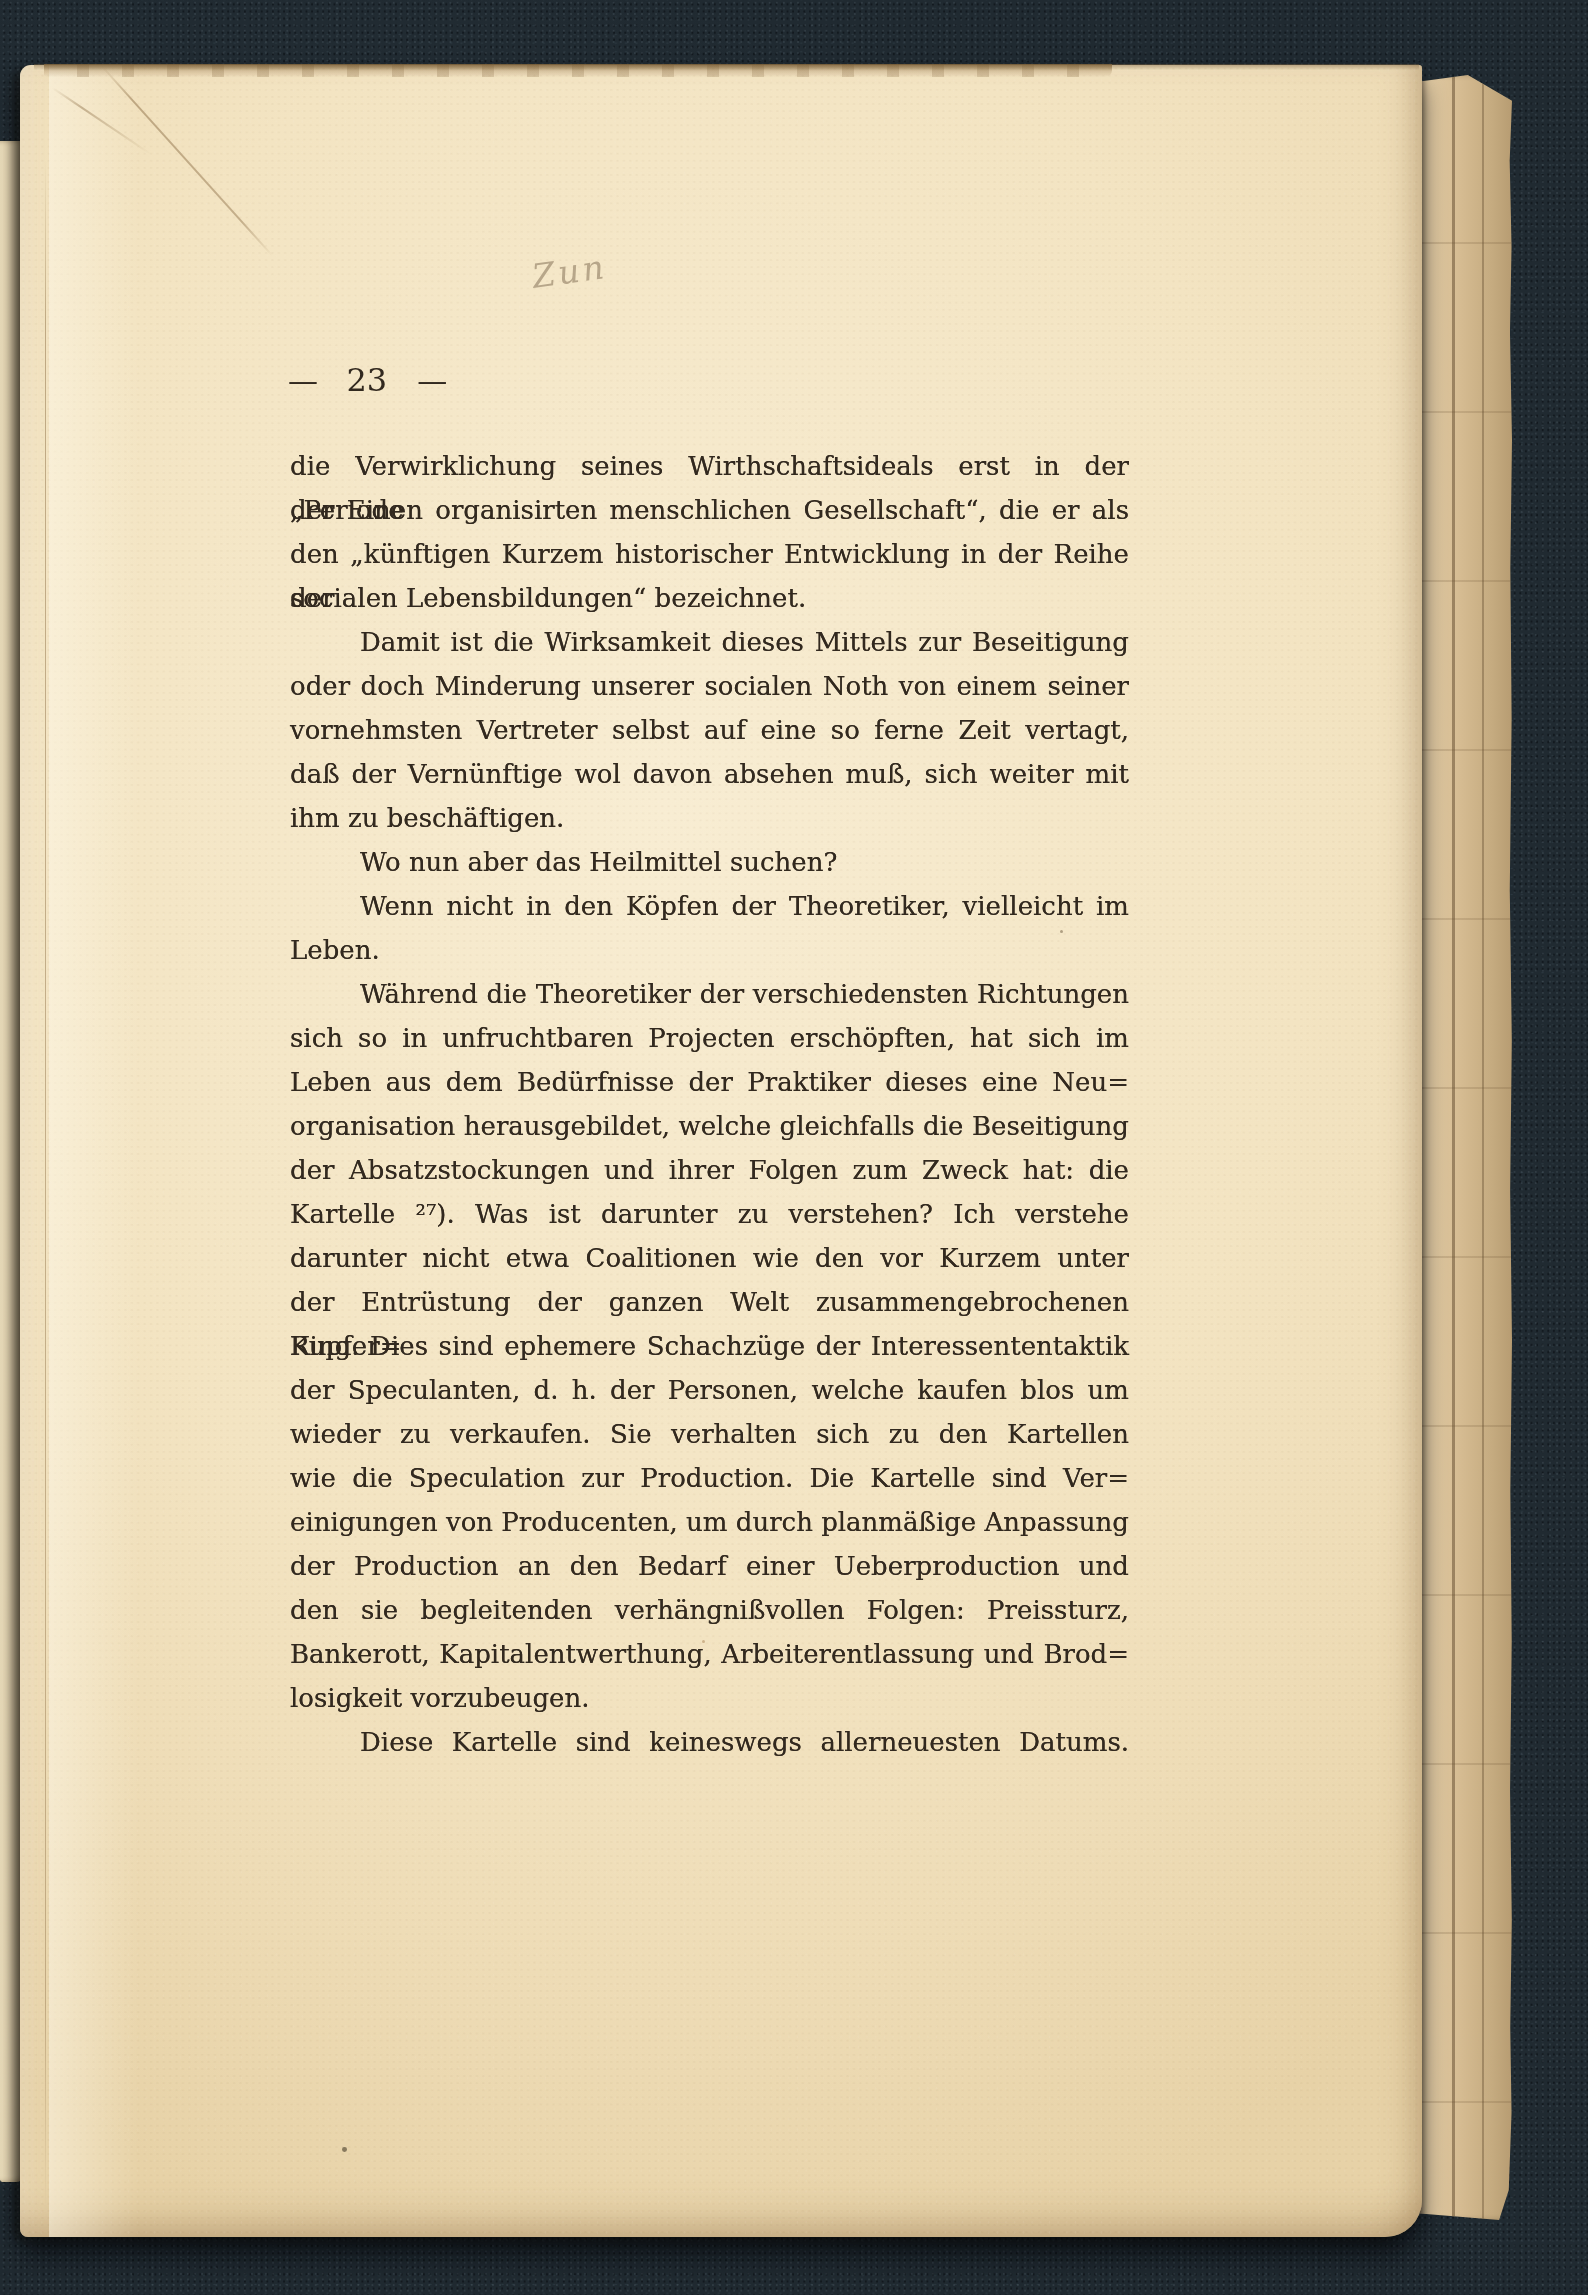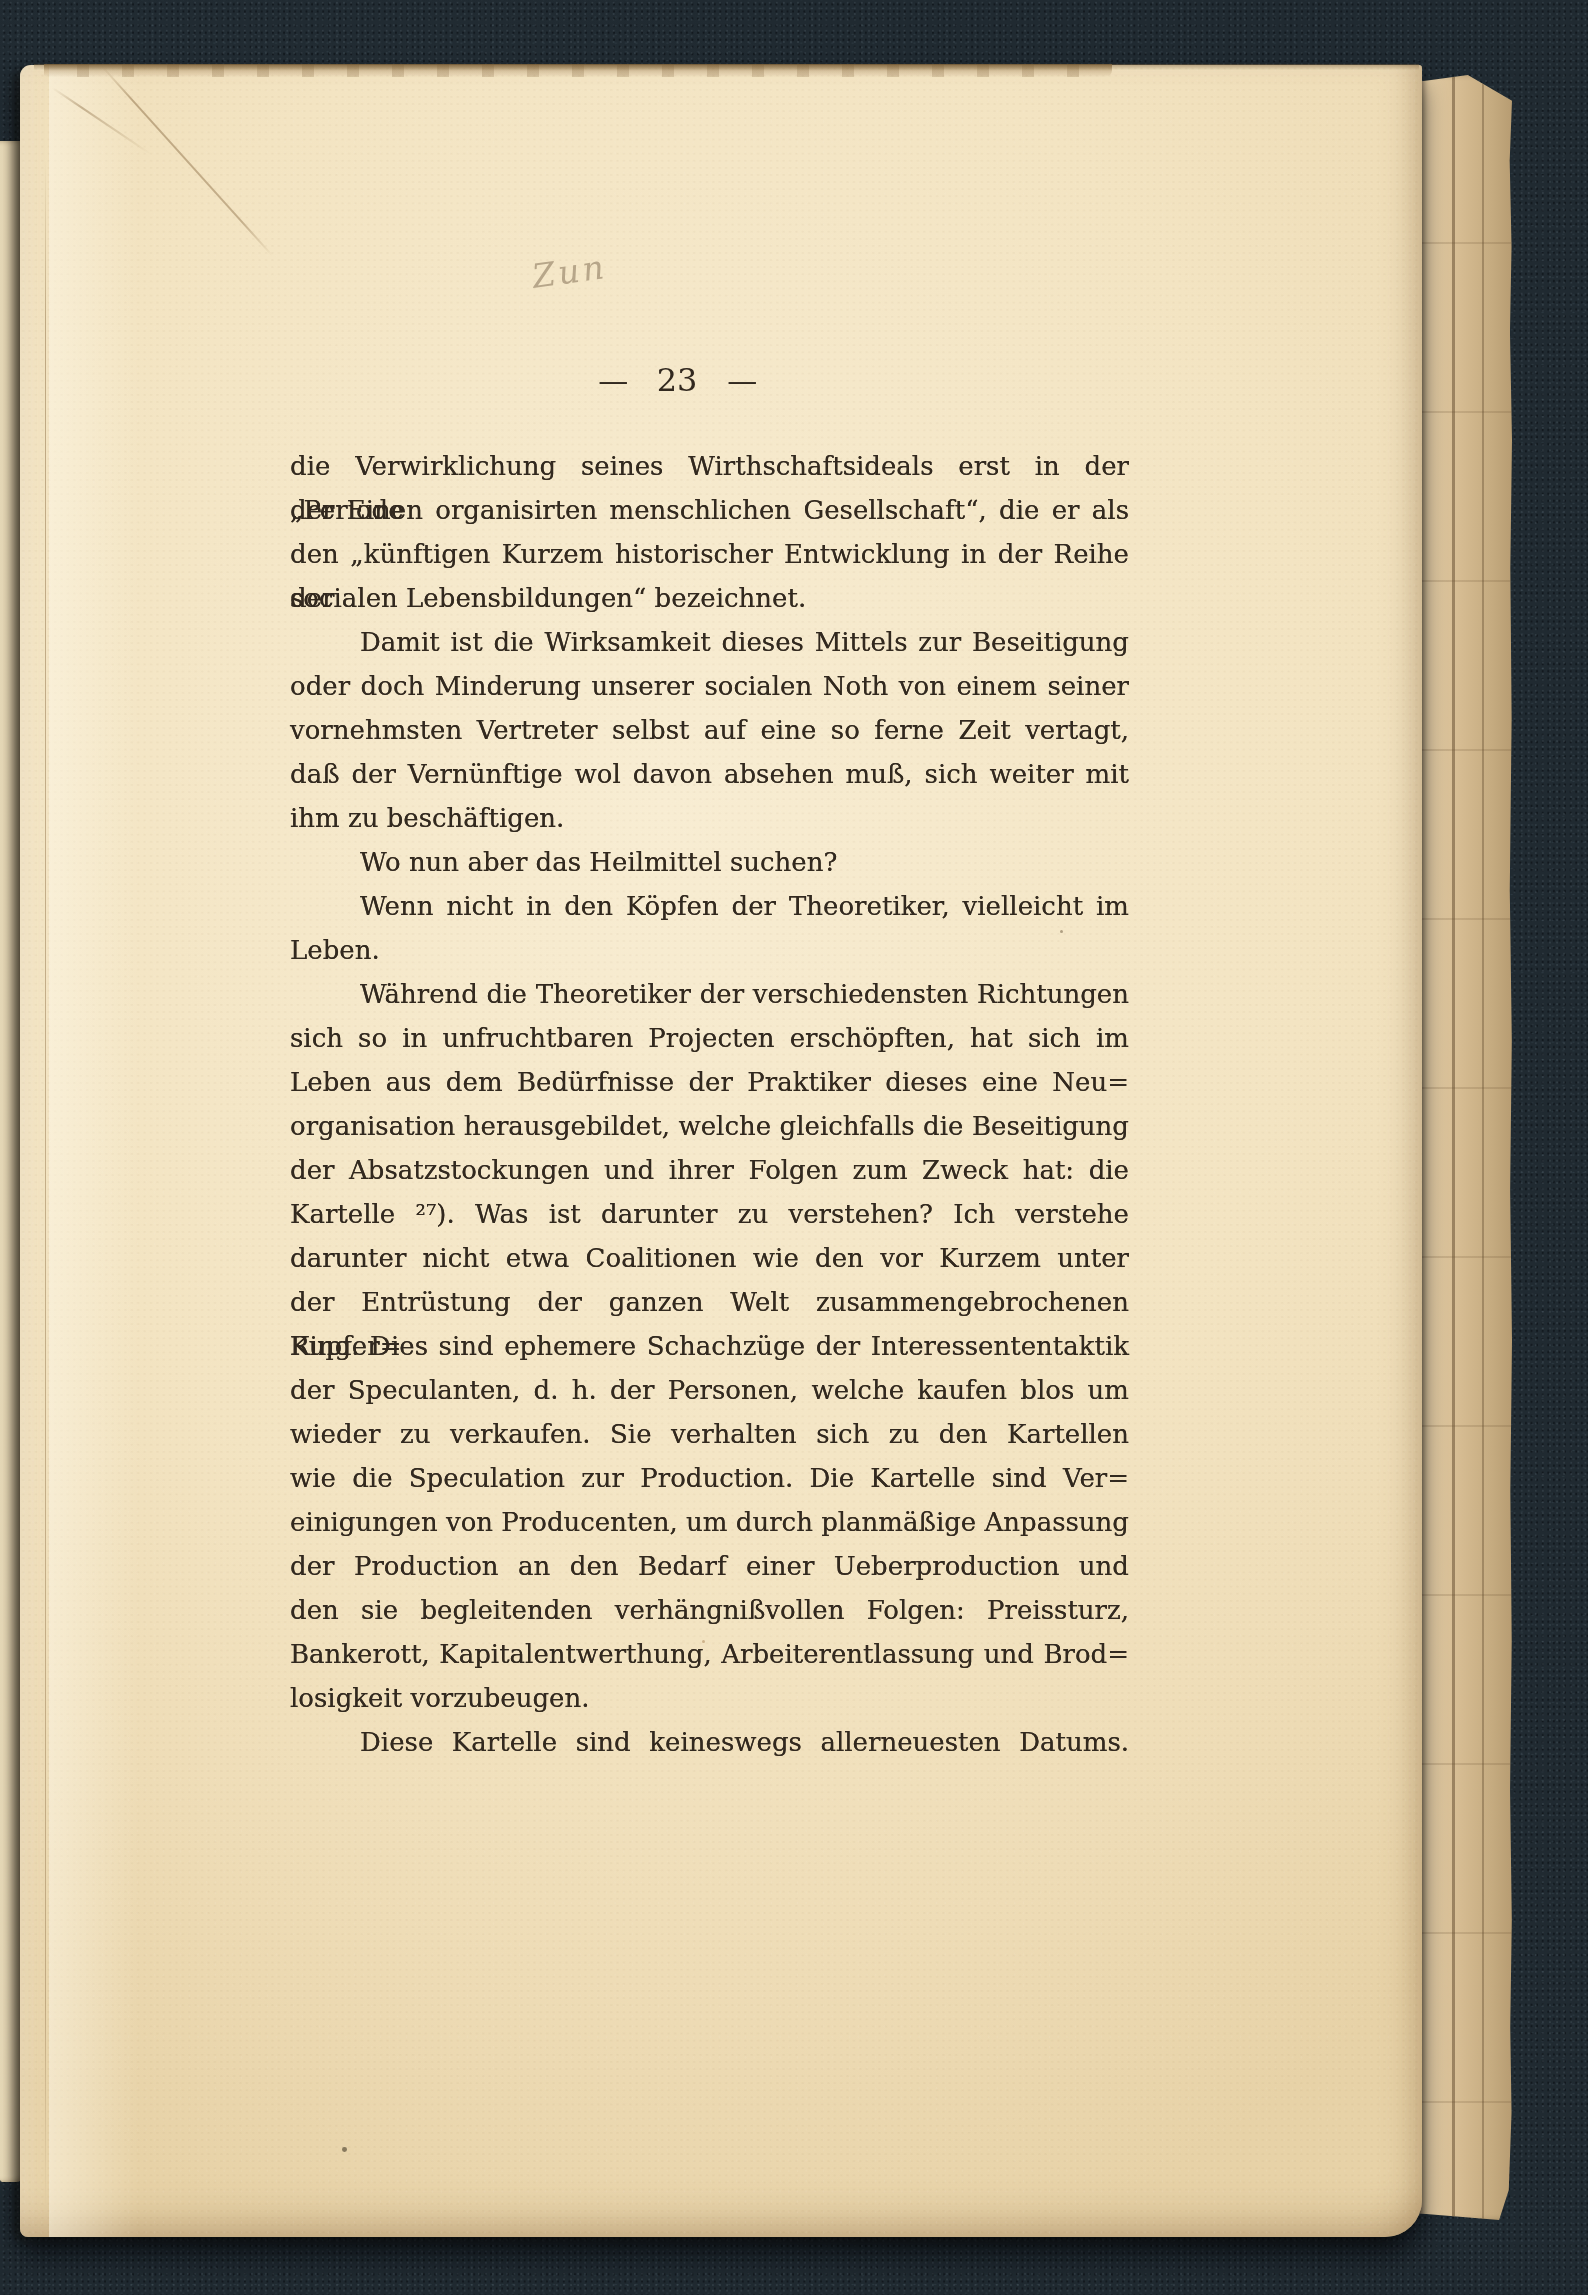--- a/index.html
+++ b/index.html
@@ -103,21 +103,21 @@
   .speck-3{ left:682px; top:1575px; width:3.2px; height:3.2px; background:rgba(150,105,55,0.4); }
 
   .pencil-annotation{
     position:absolute; left:512px; top:187px;
     font-style:italic; font-size:33px; color:rgba(122,102,76,0.5);
     transform:rotate(-8deg); letter-spacing:3.2px;
   }
 
   .page-number-row{
     position:absolute; left:238px; top:297px; width:838px; height:37px;
-    text-align:center; font-size:30px; line-height:37px; color:#32291f;
+    text-align:left; font-size:30px; line-height:37px; color:#32291f;
   }
   .page-number-row .dash{ margin:0 30px; letter-spacing:-1.6px; }
   .page-number-row .num{ font-size:32px; }
 
   .text-block{
     position:absolute; left:270px; top:379px; width:839px; height:1334px;
     font-size:26px; color:#32291f; text-shadow:0 0 0.5px rgba(50,41,31,0.85);
   }
   .ln{ height:44px; line-height:44px; text-align:left; white-space:nowrap; }
   .ln.j{ white-space:normal; text-align:justify; text-align-last:justify; }

